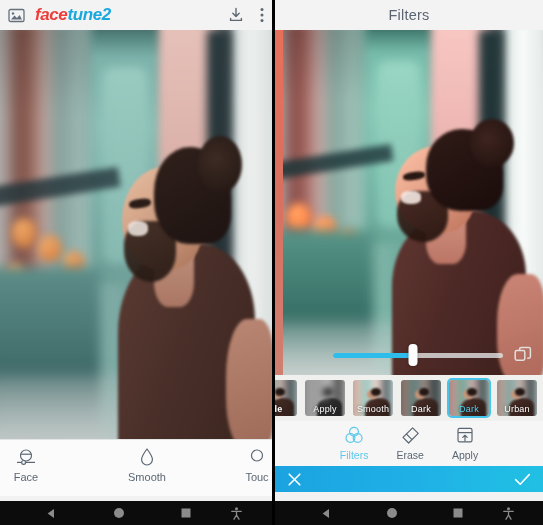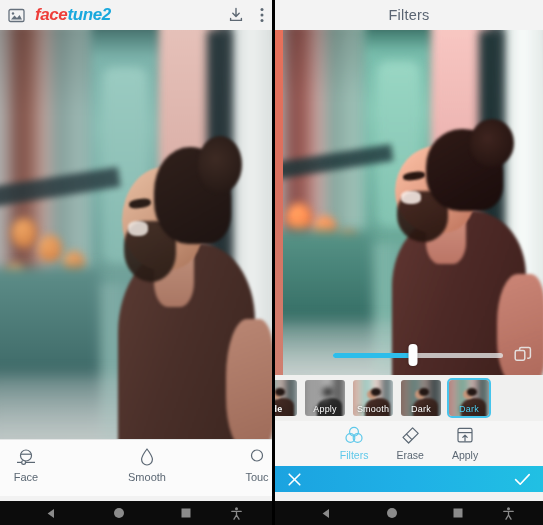--- a/index.html
+++ b/index.html
@@ -496,20 +496,29 @@
       <div class="f-item sel">
         <div class="f-thumb">
           <div class="f-bg"></div>
             <div class="f-man"></div>
             <div class="f-head"></div>
             <div class="f-hair"></div>
         </div>
         <span class="f-label">Dark</span>
       </div>
 
+      <div class="f-item urban">
+        <div class="f-thumb">
+          <div class="f-bg"></div>
+            <div class="f-man"></div>
+            <div class="f-head"></div>
+            <div class="f-hair"></div>
+        </div>
+        <span class="f-label">Urban</span>
+      </div>
 
     </div>
 
     <div class="toolrow toolrow-right">
 
       <div class="tool tool-r active">
         <span class="ico">
           <svg width="20" height="19" viewBox="0 0 20 19">
             <circle cx="10" cy="5.8" r="4.4" fill="none" stroke="#5ec8ea" stroke-width="1.2"></circle>
             <circle cx="6.4" cy="12" r="4.4" fill="none" stroke="#5ec8ea" stroke-width="1.2"></circle>

